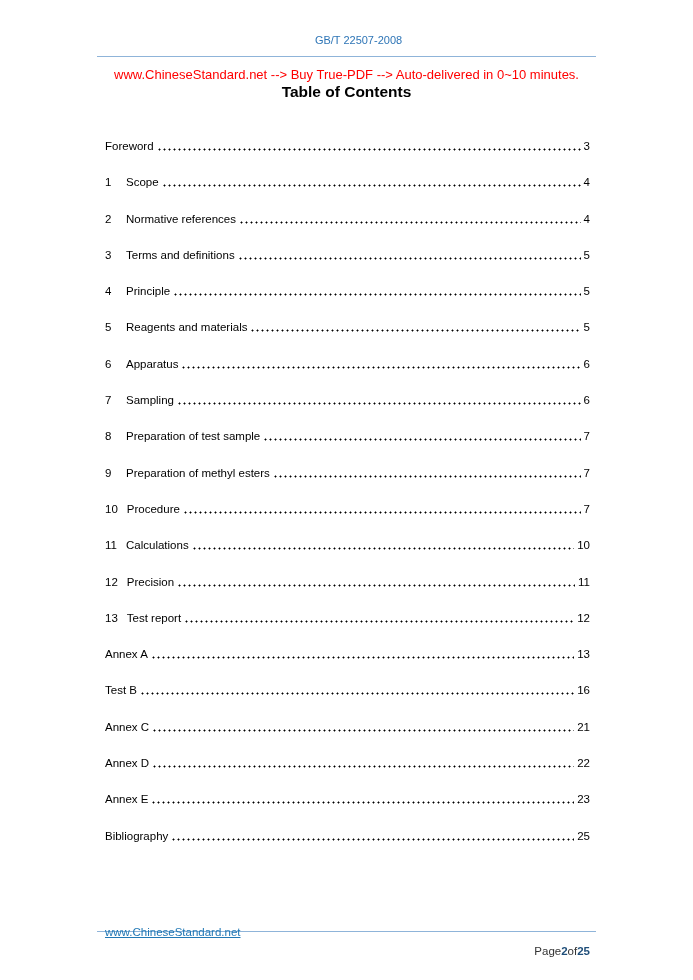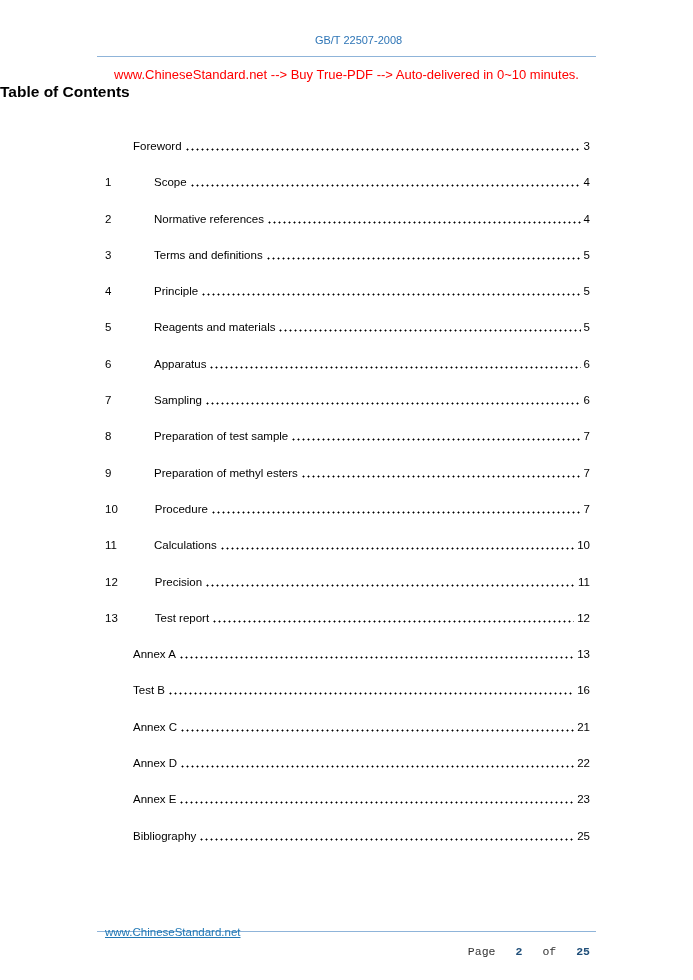--- a/index.html
+++ b/index.html
@@ -24,33 +24,33 @@
     margin-top: 44px;
   }
   .header-rule {
     position: absolute; top: 56px; left: 97px; right: 97px;
     border-top: 1px solid #8fb4d9;
   }
 
   
   .doc-title {
     position: absolute; top: 83px; left: 0; width: 100%;
-    font-size: 15.5px; font-weight: bold; color: #000;
+    text-align: center; font-size: 15.5px; font-weight: bold; color: #000;
   }
 
   
   .toc { position: absolute; top: 139px; left: 105px; right: 103px; }
   .toc-row {
     display: flex; align-items: flex-end;
     font-size: 11.5px; line-height: 14px; color: #000;
     margin-bottom: 22.3px;
     cursor: pointer;
   }
   .toc-num:not(:empty) { display: inline-block; min-width: 12px; margin-right: 9px; }
-  .toc-label { white-space: nowrap; margin-left: 28px; }
+  .toc-label { white-space: nowrap; }
   .toc-leader {
     flex: 1; align-self: flex-end;
     height: 3px; margin: 0 3px 2px 3px;
     background-image: radial-gradient(circle, #000 0.9px, transparent 1.1px);
     background-size: 5px 3px;
     background-repeat: repeat-x;
     background-position: left bottom;
   }
   .toc-page { white-space: nowrap; }
 
@@ -60,21 +60,21 @@
     border-top: 1px solid #8fb4d9;
   }
   .footer-link {
     position: absolute; top: 926px; left: 105px;
     font-size: 11.5px; color: #2178b5; text-decoration: underline;
     cursor: pointer;
   }
   .footer-page {
     position: absolute; top: 945px; right: 103px;
     font-size: 11.5px; color: #333;
-    display: flex; gap: 20px; align-items: baseline; font-family: Liberation Mono, monospace;
+    display: flex; gap: 0; align-items: baseline;
   }
   .footer-page .pg-num { font-weight: bold; color: #1f4e79; }
 </style>
 </head>
 <body>
 
 <div class="page">
 
   <div class="std-code">GB/T 22507-2008</div>
   <div class="banner">www.ChineseStandard.net --&gt; Buy True-PDF --&gt; Auto-delivered in 0~10 minutes.</div>

